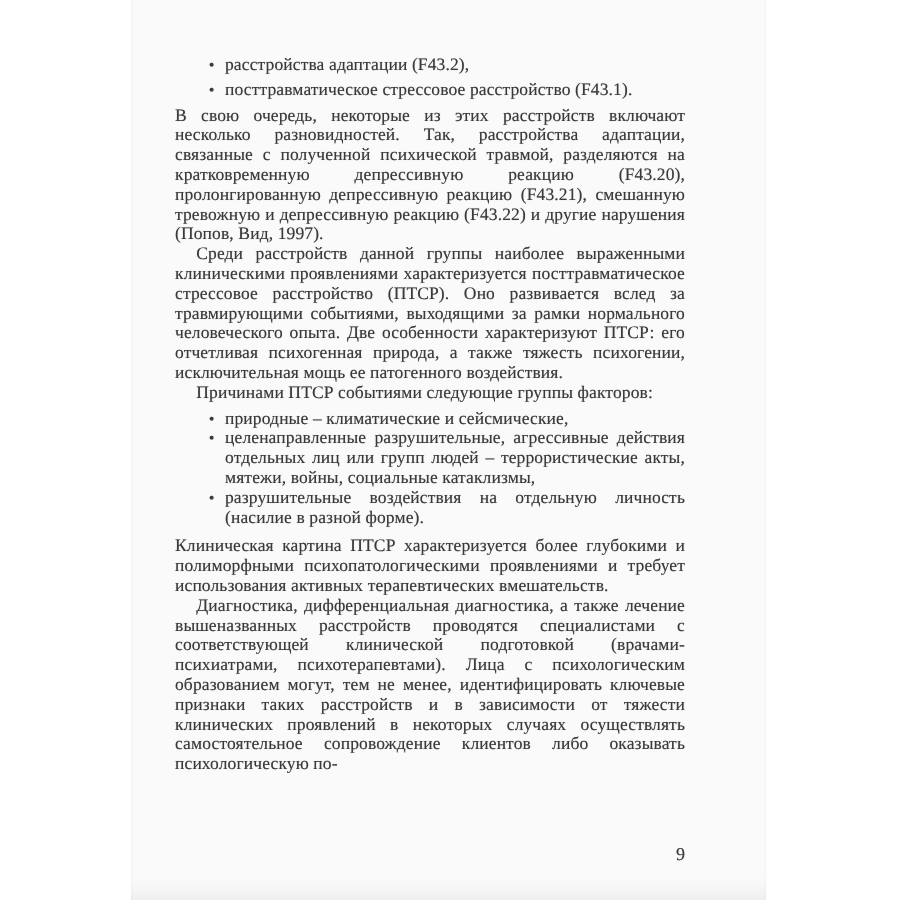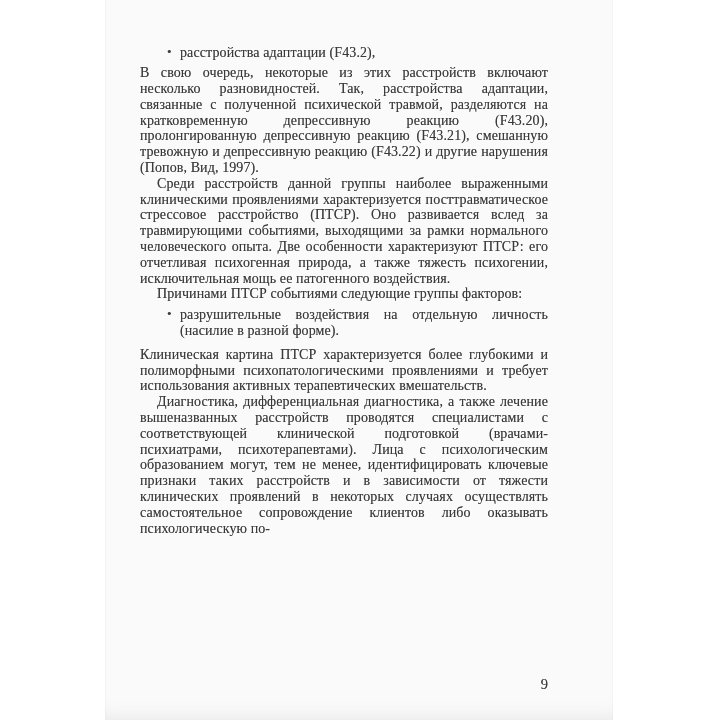--- a/index.html
+++ b/index.html
@@ -68,29 +68,32 @@
 </style>
 </head>
 <body>
 
 <div class="canvas">
   <div class="book-page">
     <div class="text-col">
 
       <ul class="list-top">
         <li>расстройства адаптации (F43.2),</li>
+        <li>посттравматическое стрессовое расстройство (F43.1).</li>
       </ul>
 
       <p>В свою очередь, некоторые из этих расстройств включают несколько разновидностей. Так, расстройства адаптации, связанные с полученной психической травмой, разделяются на кратковременную депрессивную реакцию (F43.20), пролонгированную депрессивную реакцию (F43.21), смешанную тревожную и депрессивную реакцию (F43.22) и другие нарушения (Попов, Вид, 1997).</p>
 
       <p class="indent">Среди расстройств данной группы наиболее выраженными клиническими проявлениями характеризуется посттравматическое стрессовое расстройство (ПТСР). Оно развивается вслед за травмирующими событиями, выходящими за рамки нормального человеческого опыта. Две особенности характеризуют ПТСР: его отчетливая психогенная природа, а также тяжесть психогении, исключительная мощь ее патогенного воздействия.</p>
 
       <p class="indent">Причинами ПТСР событиями следующие группы факторов:</p>
 
       <ul class="list-factors">
+        <li>природные – климатические и сейсмические,</li>
+        <li>целенаправленные разрушительные, агрессивные действия отдельных лиц или групп людей – террористические акты, мятежи, войны, социальные катаклизмы,</li>
         <li>разрушительные воздействия на отдельную личность (насилие в разной форме).</li>
       </ul>
 
       <p>Клиническая картина ПТСР характеризуется более глубокими и полиморфными психопатологическими проявлениями и требует использования активных терапевтических вмешательств.</p>
 
       <p class="indent">Диагностика, дифференциальная диагностика, а также лечение вышеназванных расстройств проводятся специалистами с соответствующей клинической подготовкой (врачами-психиатрами, психотерапевтами). Лица с психологическим образованием могут, тем не менее, идентифицировать ключевые признаки таких расстройств и в зависимости от тяжести клинических проявлений в некоторых случаях осуществлять самостоятельное сопровождение клиентов либо оказывать психологическую по-</p>
 
     </div>
 
     <div class="page-num">9</div>

